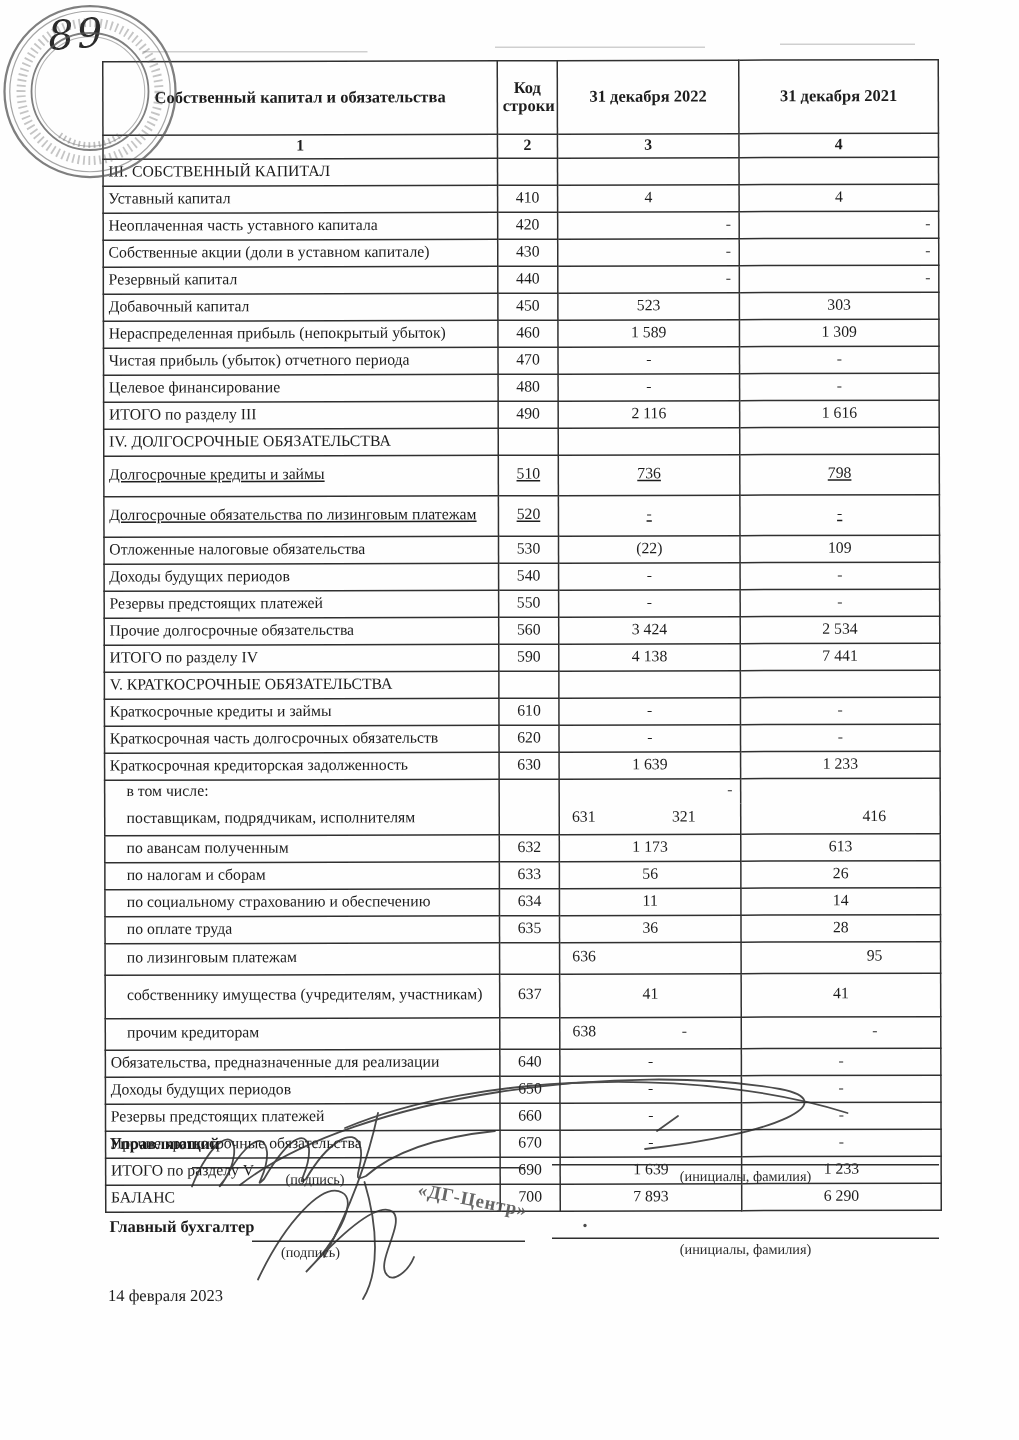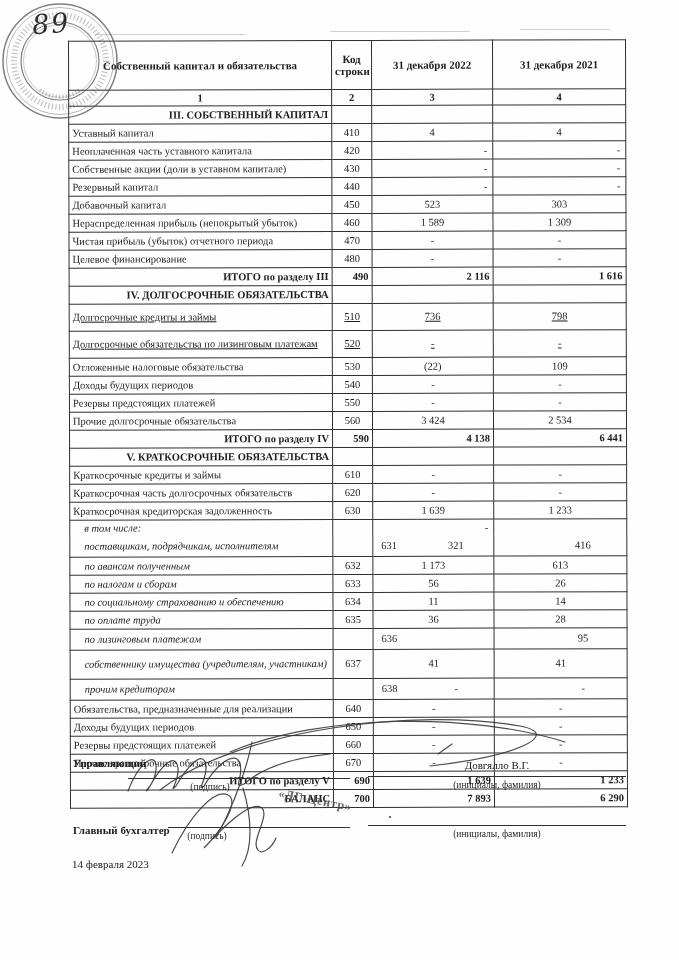--- a/index.html
+++ b/index.html
@@ -38,25 +38,25 @@
     font-size:10.5px;
     line-height:1.12;
     padding:1px 3px;
     vertical-align:middle;
     font-weight:normal;
     color:#1d1d1d;
   }
   tr.h-head th{height:46px;font-weight:bold;font-size:11px;text-align:center;}
   tr.h-nums td{height:13px;text-align:center;font-weight:bold;font-size:10.5px;}
   .c-label{text-align:left;padding-left:4px;}
-  .c-label.ind{padding-left:14px;font-style:italic;}
+  .c-label.ind{padding-left:14px;}
   .c-code{text-align:center;}
   .c-val{text-align:center;}
   .c-val.dr{text-align:right;padding-right:5px;}
-  tr.bold td{font-weight:bold;text-align:right;}
+  tr.bold td{font-weight:normal;}
   tr td{height:15px;}
   tr.t25 td{height:24px;text-decoration:underline;}
   tr.t19 td{height:18px;padding-left:48px;}
   tr.t27 td{height:26px;margin-top:20px;}
   tr.t16 td{height:14px;}
   tr.no-b td{border-bottom:none;}
   tr.no-t td{border-top:none;margin-top:48px;}
 
   
   .abs{position:absolute;}
@@ -211,21 +211,21 @@
         <tr class="">
           <td class="c-label">Прочие долгосрочные обязательства</td>
           <td class="c-code">560</td>
           <td class="c-val">3 424</td>
           <td class="c-val">2 534</td>
         </tr>
         <tr class="bold">
           <td class="c-label">ИТОГО по разделу IV</td>
           <td class="c-code">590</td>
           <td class="c-val">4 138</td>
-          <td class="c-val">6 441</td>
+          <td class="c-val">7 441</td>
         </tr>
         <tr class="bold">
           <td class="c-label">V. КРАТКОСРОЧНЫЕ ОБЯЗАТЕЛЬСТВА</td>
           <td class="c-code"></td>
           <td class="c-val"></td>
           <td class="c-val"></td>
         </tr>
         <tr class="">
           <td class="c-label">Краткосрочные кредиты и займы</td>
           <td class="c-code">610</td>
@@ -333,25 +333,24 @@
           <td class="c-code">700</td>
           <td class="c-val">7 893</td>
           <td class="c-val">6 290</td>
         </tr>
       </tbody>
   </table>
 
   <div class="abs sig-role" style="left:73px;top:757px;">Управляющий</div>
   <div class="abs sig-line" style="left:128px;top:778px;width:222px;"></div>
   <div class="abs sig-caption" style="left:165px;top:782px;width:90px;">(подпись)</div>
-  <div class="abs sig-name" style="left:368px;top:759px;width:258px;">Довгялло В.Г.</div>
   <div class="abs sig-line" style="left:368px;top:776px;width:258px;"></div>
   <div class="abs sig-caption" style="left:368px;top:780px;width:258px;">(инициалы, фамилия)</div>
 
-  <div class="abs sig-role" style="left:73px;top:812px;margin-top:12px;">Главный бухгалтер</div>
+  <div class="abs sig-role" style="left:73px;top:812px;">Главный бухгалтер</div>
   <div class="abs sig-line" style="left:168px;top:827px;width:182px;"></div>
   <div class="abs sig-caption" style="left:162px;top:831px;width:90px;">(подпись)</div>
   <div class="abs sig-line" style="left:368px;top:825px;width:258px;"></div>
   <div class="abs sig-caption" style="left:368px;top:829px;width:258px;">(инициалы, фамилия)</div>
 
   <div class="abs doc-date" style="left:72px;top:858px;">14 февраля 2023</div>
 
   <svg class="overlay stamp-wrap" viewBox="0 0 120 122">
     <g stroke="#555" fill="none" opacity="0.75">
       <circle cx="60" cy="61" r="57" stroke-width="1.5"></circle>

